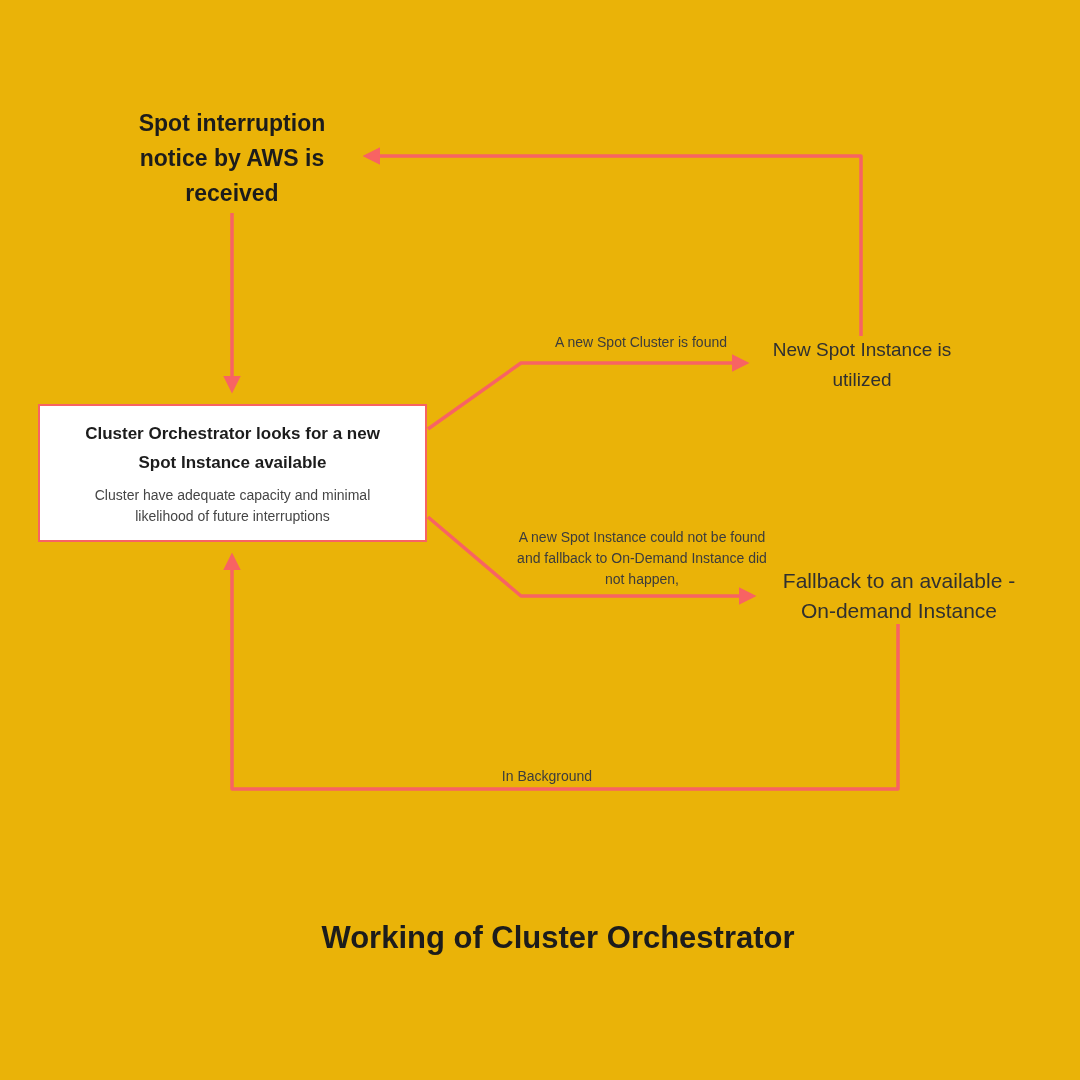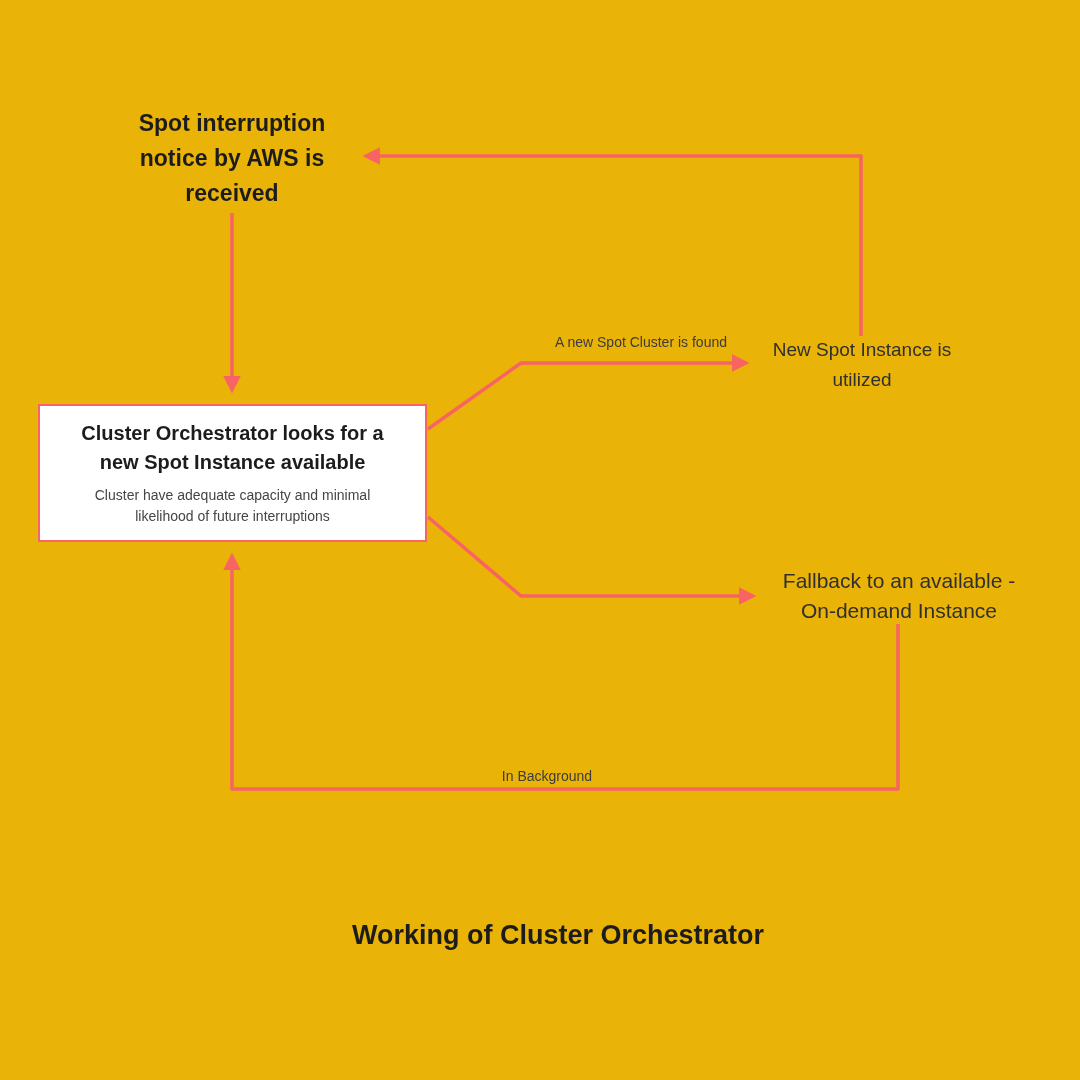--- a/index.html
+++ b/index.html
@@ -47,21 +47,21 @@
     background: #ffffff;
     border: 2px solid #f86363;
     display: flex;
     flex-direction: column;
     align-items: center;
     justify-content: center;
     padding: 10px 24px;
   }
 
   .orchestrator-title {
-    font-size: 20px;
+    font-size: 17px;
     font-weight: 700;
     line-height: 29px;
     text-align: center;
     color: #1c1c1c;
     width: 330px;
   }
 
   .orchestrator-subtitle {
     margin-top: 8px;
     font-size: 14px;
@@ -115,21 +115,21 @@
     top: 768px;
     width: 190px;
   }
 
   .diagram-title {
     position: absolute;
     left: 158px;
     top: 920px;
     width: 800px;
     text-align: center;
-    font-size: 27px;
+    font-size: 31px;
     font-weight: 700;
     color: #1c1c1c;
   }
 </style>
 </head>
 <body>
 
 <div class="canvas">
 
   <svg class="arrow-layer" viewBox="0 0 1080 1080" xmlns="http://www.w3.org/2000/svg">
@@ -156,18 +156,19 @@
     <div class="orchestrator-title">Cluster Orchestrator looks for a new Spot Instance available</div>
     <div class="orchestrator-subtitle">Cluster have adequate capacity and minimal likelihood of future interruptions</div>
   </div>
 
   <div class="node-text new-spot">New Spot Instance is utilized</div>
 
   <div class="node-text fallback">Fallback to an available -On-demand Instance</div>
 
   <div class="edge-label label-found">A new Spot Cluster is found</div>
 
+  <div class="edge-label label-not-found">A new Spot Instance could not be found and fallback to On-Demand Instance did not happen,</div>
 
   <div class="edge-label label-in-background">In Background</div>
 
   <div class="diagram-title">Working of Cluster Orchestrator</div>
 
 </div>
 
 </body></html>

